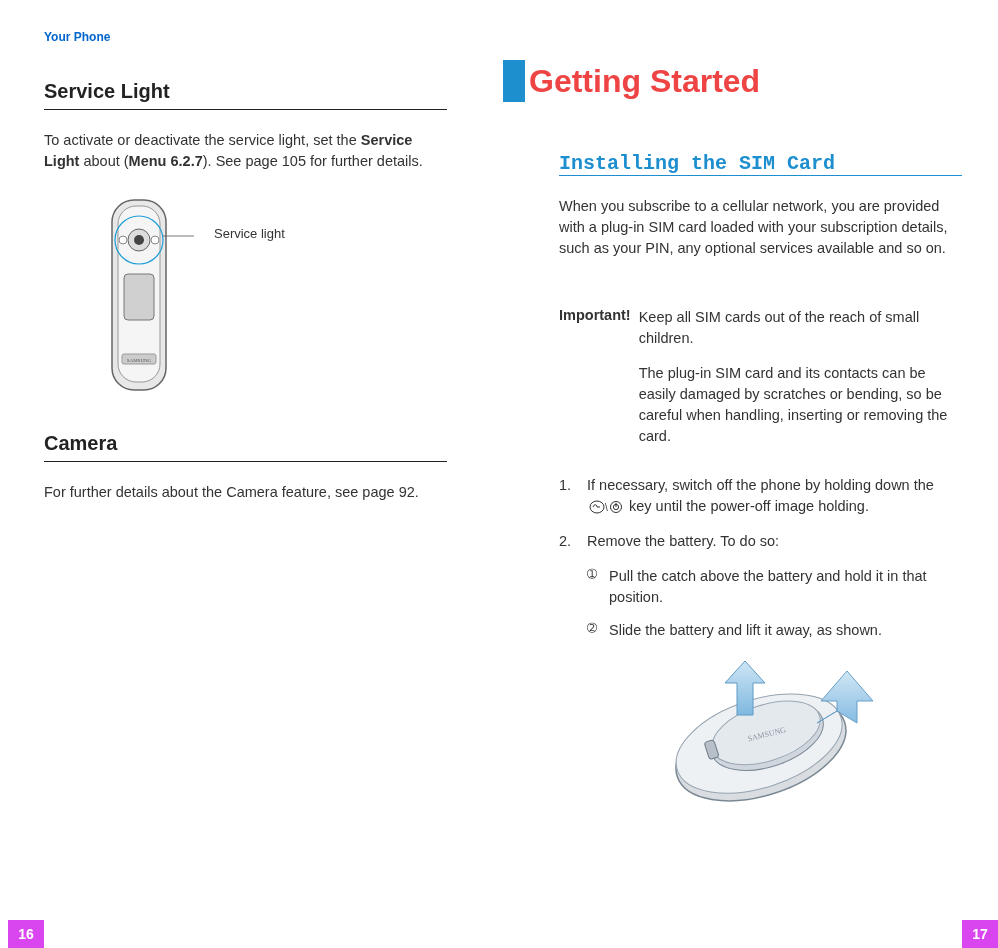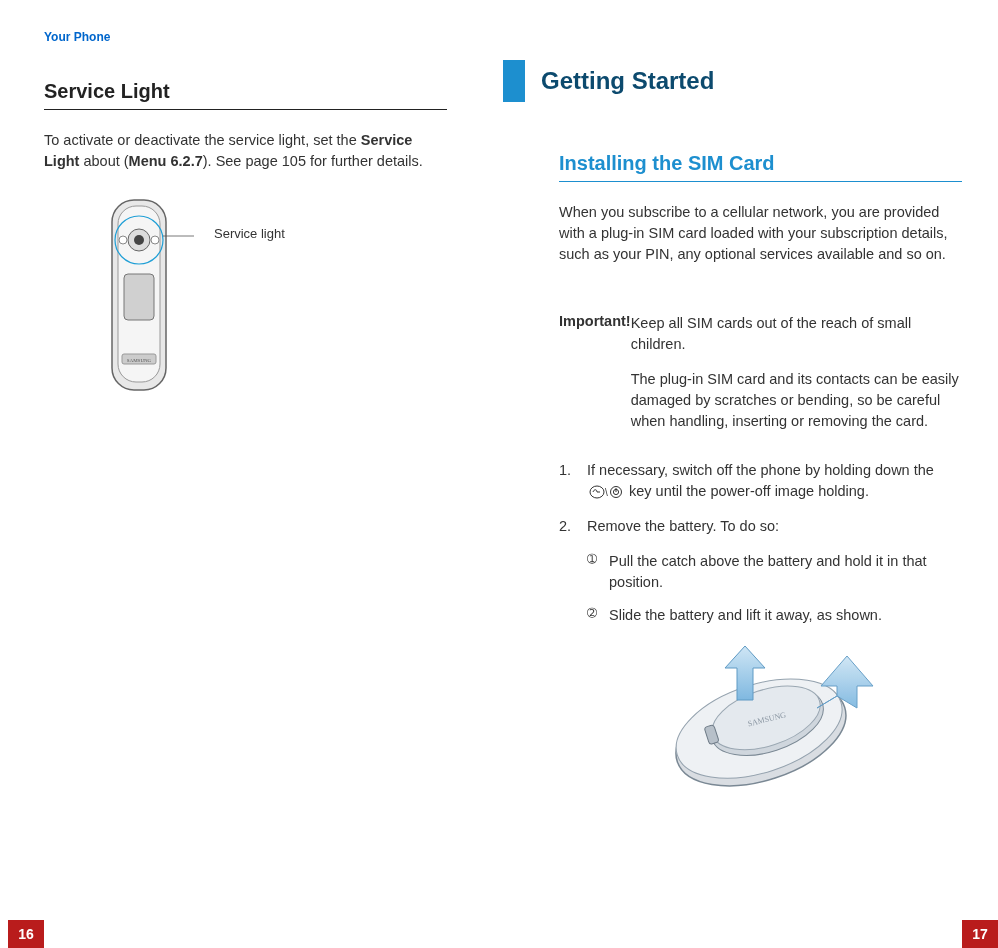--- a/index.html
+++ b/index.html
@@ -20,28 +20,28 @@
   }
   .page-left { padding-left: 36px; padding-right: 56px; margin-left: 8px; }
   .page-right { padding-left: 56px; padding-right: 36px; }
   .running-head {
     color: #0066cc;
     font-weight: bold;
     font-size: 12px;
     margin-bottom: 36px;
   }
   h1.chapter {
-    color: #0c4a6e;
-    font-size: 24px;
+    color: #ef4444;
+    font-size: 32px;
     font-weight: bold;
     margin-top: 30px;
     margin-bottom: 50px;
     display: flex;
     align-items: center;
-    gap: 16px;
+    gap: 4px;
   }
   .chapter-bar {
     width: 22px;
     height: 42px;
     background: #1d8fcf;
     flex: 0 0 auto;
     margin-left: -56px;
   }
   h2.section-black {
     font-size: 20px;
@@ -50,22 +50,22 @@
     border-bottom: 1.5px solid #222;
     padding-bottom: 6px;
     margin-top: 30px;
     margin-bottom: 20px;
   }
   h2.section-blue {
     font-size: 20px;
     font-weight: bold;
     color: #1d8fcf;
     border-bottom: 1.5px solid #1d8fcf;
-    padding-bottom: 6px;
     margin-bottom: 20px;
+    font-family: Liberation Mono, monospace;
   }
   p.body {
     font-size: 14.5px;
     line-height: 1.45;
     color: #333;
     margin-bottom: 16px;
   }
   p.body b { font-weight: bold; }
   .figure {
     display: flex;
@@ -80,20 +80,21 @@
     align-items: center;
     gap: 8px;
     margin-top: 30px;
   }
   .callout-line .label {
     font-size: 13px;
     color: #333;
   }
   .important-block {
     display: flex;
+    gap: 8px;
     margin-bottom: 14px;
     margin-top: 48px;
   }
   .important-label {
     font-weight: bold;
     flex: 0 0 auto;
     font-size: 14.5px;
   }
   .important-text {
     font-size: 14.5px;
@@ -130,21 +131,21 @@
     vertical-align: middle;
     gap: 1px;
     align-items: center;
     margin: 0 2px;
   }
   .page-num {
     position: absolute;
     bottom: 0;
     width: 36px;
     height: 28px;
-    background: #b91c1c;
+    background: #d946ef;
     color: #fff;
     font-weight: bold;
     font-size: 14px;
     display: flex;
     align-items: center;
     justify-content: center;
   }
   .page-num.left { left: 0; }
   .page-num.right { right: 0; }
   .battery-fig {
@@ -183,20 +184,22 @@
       <rect x="38" y="158" width="34" height="10" rx="2" fill="#ccc" stroke="#999"></rect>
       <text x="55" y="166" font-size="5" fill="#555" text-anchor="middle" font-family="Verdana">SAMSUNG</text>
 
       <line x1="79" y1="40" x2="110" y2="40" stroke="#555" stroke-width="0.8"></line>
     </svg>
     <div class="callout-line">
       <span class="label">Service light</span>
     </div>
   </div>
 
+  <h2 class="section-black">Camera</h2>
+  <p class="body">For further details about the Camera feature, see page 92.</p>
 
   <div class="page-num left">16</div>
 </div>
 
 <div class="page page-right">
 
   <h1 class="chapter">
     <span class="chapter-bar"></span>
     <span>Getting Started</span>
   </h1>

